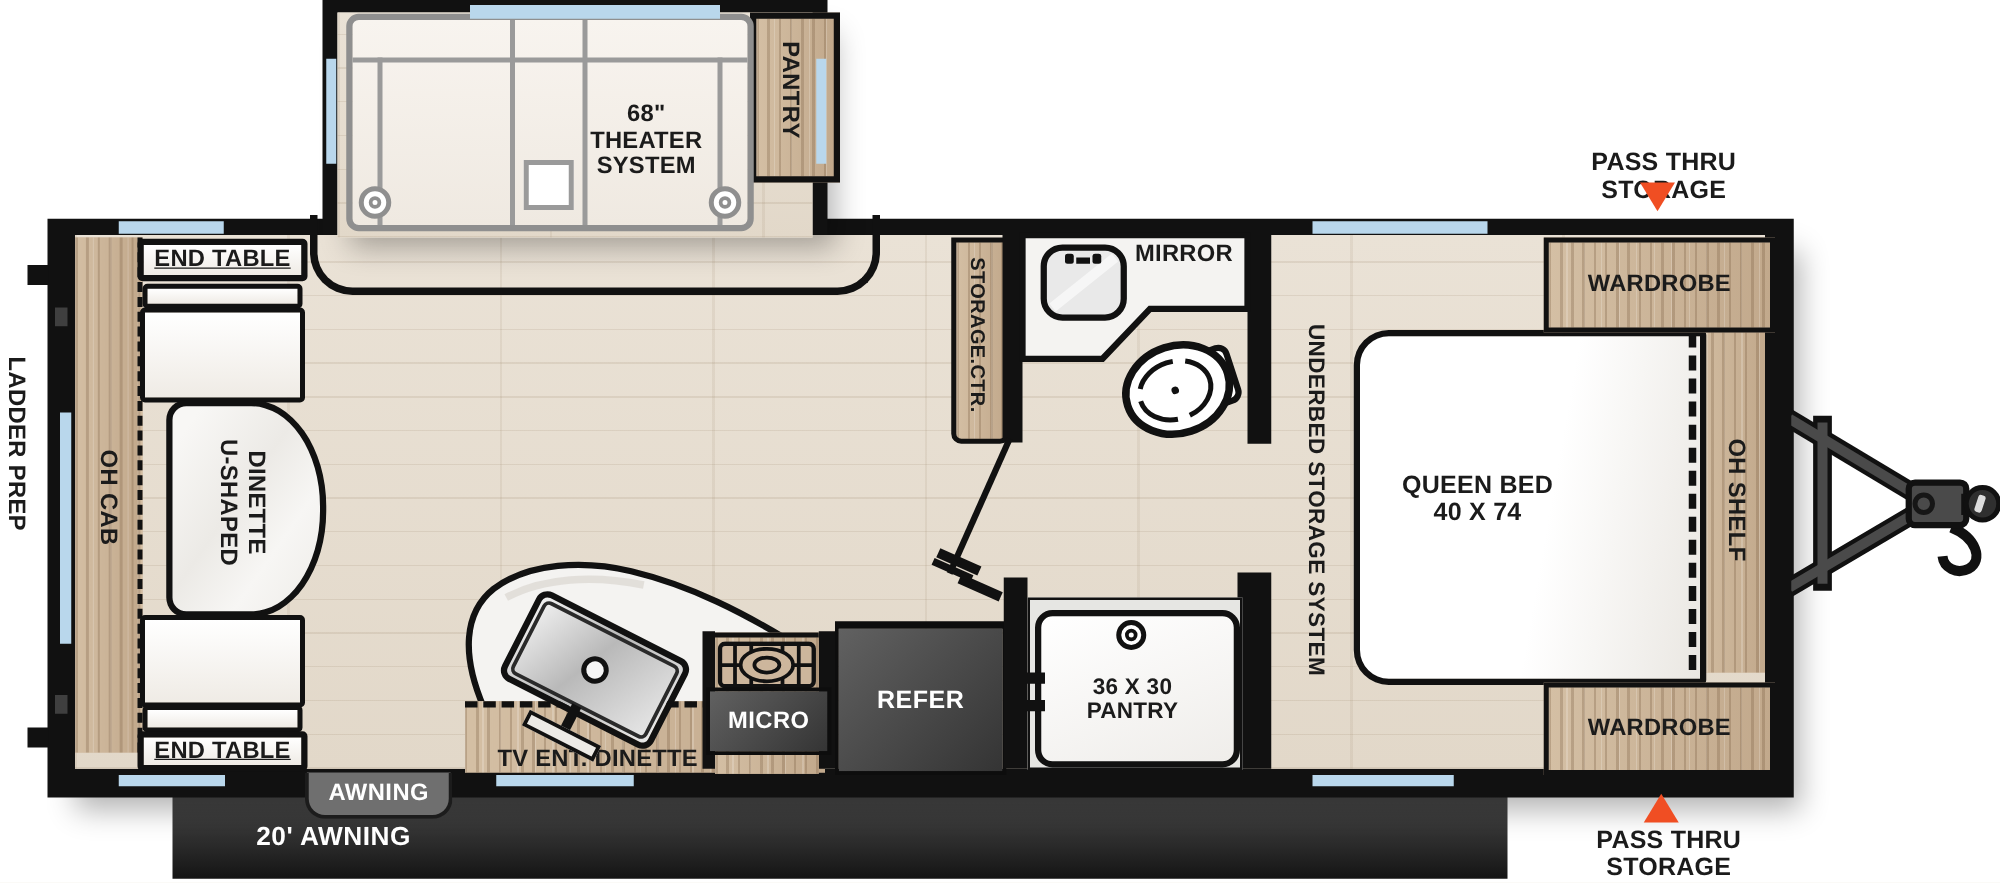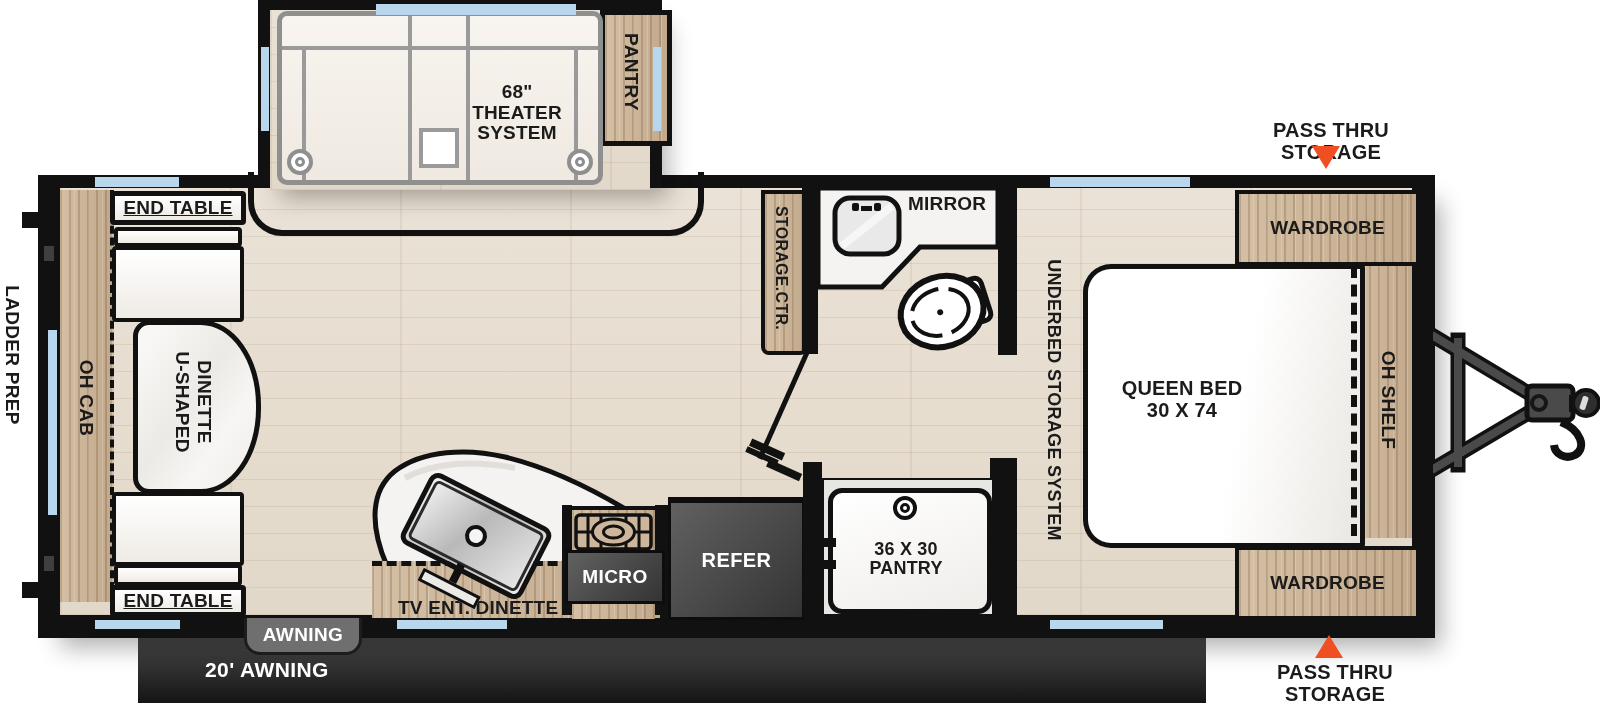--- a/index.html
+++ b/index.html
@@ -188,21 +188,21 @@
 
   <div class="vlbl" style="left:1053px;top:400px;font-size:18px;">UNDERBED STORAGE SYSTEM</div>
 
   <div class="abs wood" style="left:1351px;top:264px;width:61px;height:274px;"></div>
   <div class="abs" style="left:1083px;top:264px;width:272px;height:274px;border:5px solid #111;
               border-radius:28px 4px 4px 28px;
               background:linear-gradient(100deg,#ffffff 55%,#eae7e2);"></div>
   <div class="abs" style="left:1351px;top:266px;width:0;height:270px;border-left:6px dashed #111;"></div>
   <div class="abs lbl ctr" style="left:1092px;top:378px;width:180px;font-size:20px;flex-direction:column;">
     <span>QUEEN BED</span>
-    <span>30 X 74</span>
+    <span>40 X 74</span>
   </div>
   <div class="vlbl" style="left:1388px;top:400px;font-size:19px;">OH SHELF</div>
 
   <div class="abs wood ctr" style="left:1235px;top:190px;width:177px;height:68px;border:4px solid #111;">
     <span class="lbl" style="font-size:19px;">WARDROBE</span>
   </div>
   <div class="abs wood ctr" style="left:1235px;top:546px;width:177px;height:66px;border:4px solid #111;">
     <span class="lbl" style="font-size:19px;">WARDROBE</span>
   </div>
 

